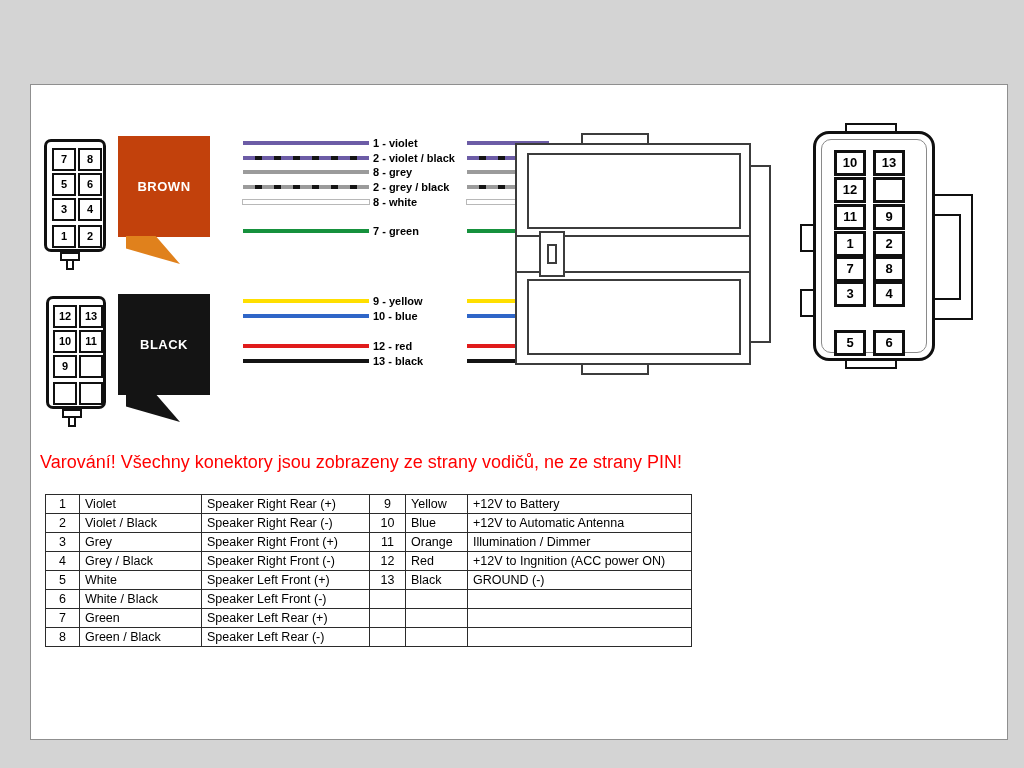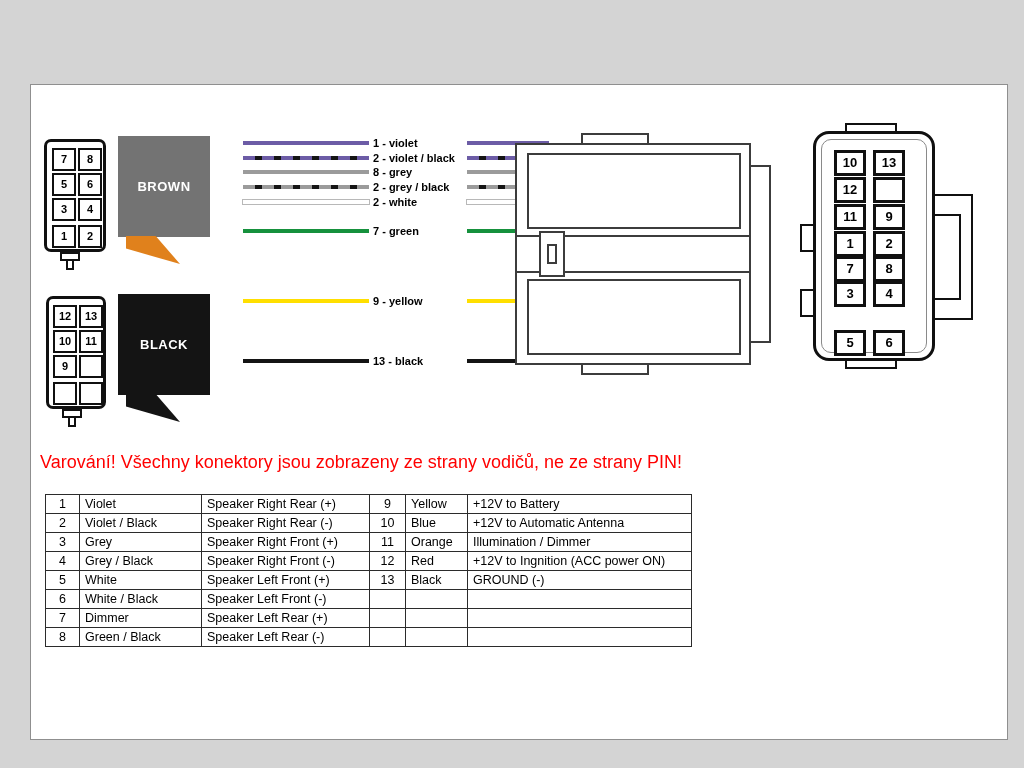--- a/index.html
+++ b/index.html
@@ -67,21 +67,21 @@
     <div class="pin sp" style="left:4px;top:31px">10</div>
     <div class="pin sp" style="left:30px;top:31px">11</div>
     <div class="pin sp" style="left:4px;top:56px">9</div>
     <div class="pin sp" style="left:30px;top:56px"></div>
     <div class="pin sp" style="left:4px;top:83px"></div>
     <div class="pin sp" style="left:30px;top:83px"></div>
   </div>
   <div class="tabrect" style="left:62px;top:409px;width:20px;height:9px"></div>
   <div class="tabrect open-t" style="left:68px;top:418px;width:8px;height:9px"></div>
 
-  <div class="block" style="left: 118px; top: 136px; background: #737373;">
+  <div class="block" style="left: 118px; top: 136px; background: #c2410c;">
     <span class="blabel">BROWN</span>
   </div>
   <div class="btail" style="left: 126px; top: 236px; background: rgb(224, 129, 28);"></div>
 
   <div class="block" style="left: 118px; top: 294px; background: rgb(20, 20, 20);">
     <span class="blabel">BLACK</span>
   </div>
   <div class="btail" style="left: 126px; top: 394px; background: rgb(20, 20, 20);"></div>
 
   <div class="wire" style="top:136px">
@@ -99,33 +99,43 @@
     <div class="wlabel">8 - grey</div>
     <div class="seg segB" style="background: rgb(155, 155, 155);"></div>
   </div>
   <div class="wire" style="top:180px">
     <div class="seg segA" style="background: repeating-linear-gradient(90deg, rgb(155, 155, 155) 0px, rgb(155, 155, 155) 12px, rgb(20, 20, 20) 12px, rgb(20, 20, 20) 19px);"></div>
     <div class="wlabel">2 - grey / black</div>
     <div class="seg segB" style="background: repeating-linear-gradient(90deg, rgb(155, 155, 155) 0px, rgb(155, 155, 155) 12px, rgb(20, 20, 20) 12px, rgb(20, 20, 20) 19px);"></div>
   </div>
   <div class="wire" style="top:195px">
     <div class="seg segA" style="background: rgb(255, 255, 255); outline: rgb(184, 184, 184) solid 1px;"></div>
-    <div class="wlabel">2 - white</div>
+    <div class="wlabel">8 - white</div>
     <div class="seg segB" style="background: rgb(255, 255, 255); outline: rgb(184, 184, 184) solid 1px;"></div>
   </div>
   <div class="wire" style="top:224px">
     <div class="seg segA" style="background: rgb(22, 145, 61);"></div>
     <div class="wlabel">7 - green</div>
     <div class="seg segB" style="background: rgb(22, 145, 61);"></div>
   </div>
 
   <div class="wire" style="top:294px">
     <div class="seg segA" style="background: rgb(255, 223, 0);"></div>
     <div class="wlabel">9 - yellow</div>
     <div class="seg segB" style="background: rgb(255, 223, 0);"></div>
+  </div>
+  <div class="wire" style="top:309px">
+    <div class="seg segA" style="background: rgb(47, 102, 200);"></div>
+    <div class="wlabel">10 - blue</div>
+    <div class="seg segB" style="background: rgb(47, 102, 200);"></div>
+  </div>
+  <div class="wire" style="top:339px">
+    <div class="seg segA" style="background: rgb(224, 27, 27);"></div>
+    <div class="wlabel">12 - red</div>
+    <div class="seg segB" style="background: rgb(224, 27, 27);"></div>
   </div>
   <div class="wire" style="top:354px">
     <div class="seg segA" style="background: rgb(20, 20, 20);"></div>
     <div class="wlabel">13 - black</div>
     <div class="seg segB" style="background: rgb(20, 20, 20);"></div>
   </div>
 
   <svg class="housing" viewBox="0 0 262 244" aria-hidden="true">
     <g fill="#ffffff" stroke="#3c3c3c" stroke-width="2">
       <rect x="4" y="12" width="234" height="220"></rect>
@@ -221,21 +231,21 @@
       <tr>
         <td class="c-pin">6</td>
         <td>White / Black</td>
         <td>Speaker Left Front (-)</td>
         <td class="c-pin"></td>
         <td></td>
         <td></td>
       </tr>
       <tr>
         <td class="c-pin">7</td>
-        <td>Dimmer</td>
+        <td>Green</td>
         <td>Speaker Left Rear (+)</td>
         <td class="c-pin"></td>
         <td></td>
         <td></td>
       </tr>
       <tr>
         <td class="c-pin">8</td>
         <td>Green / Black</td>
         <td>Speaker Left Rear (-)</td>
         <td class="c-pin"></td>

